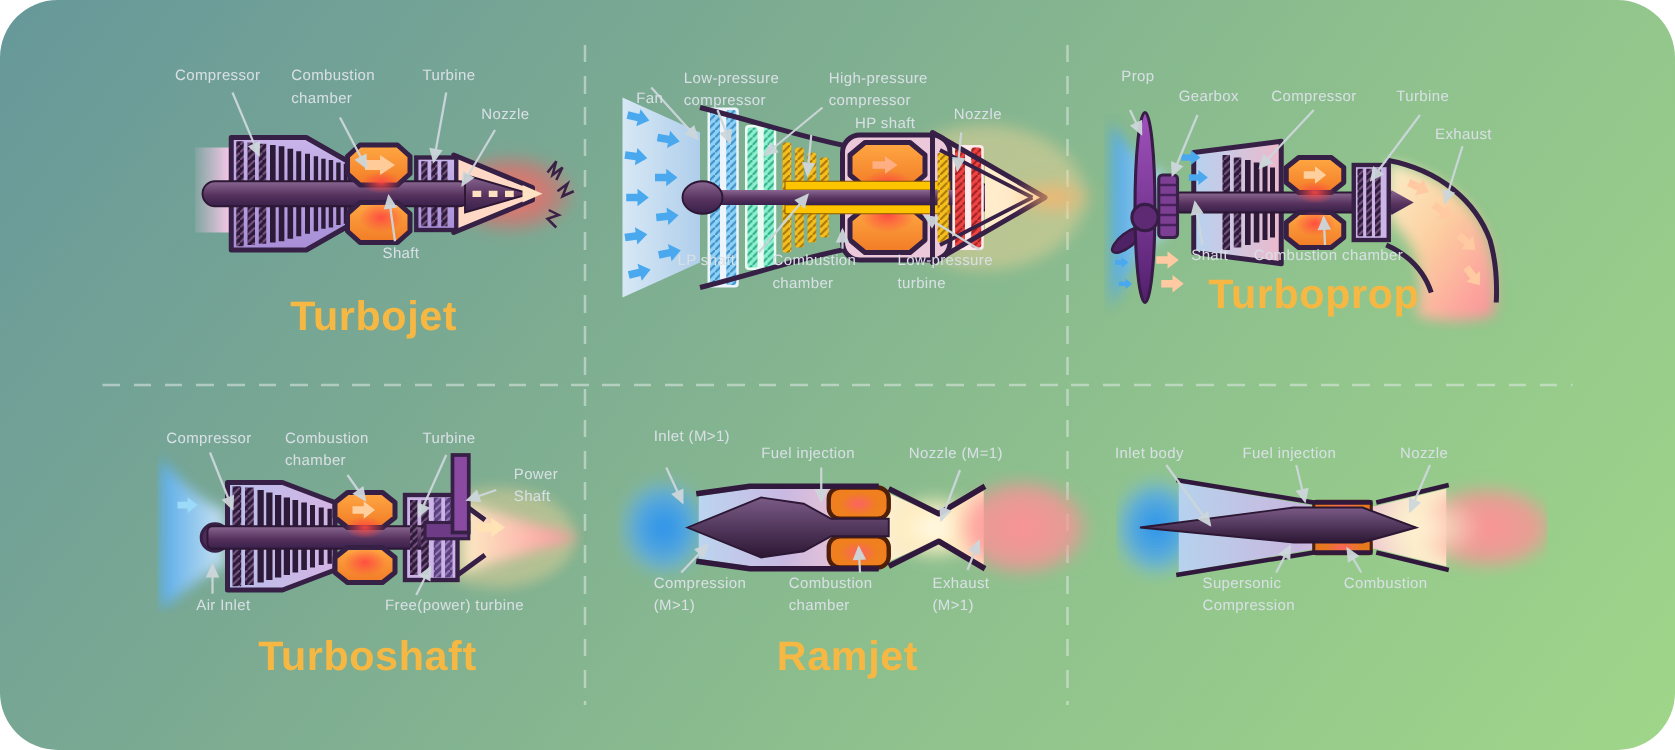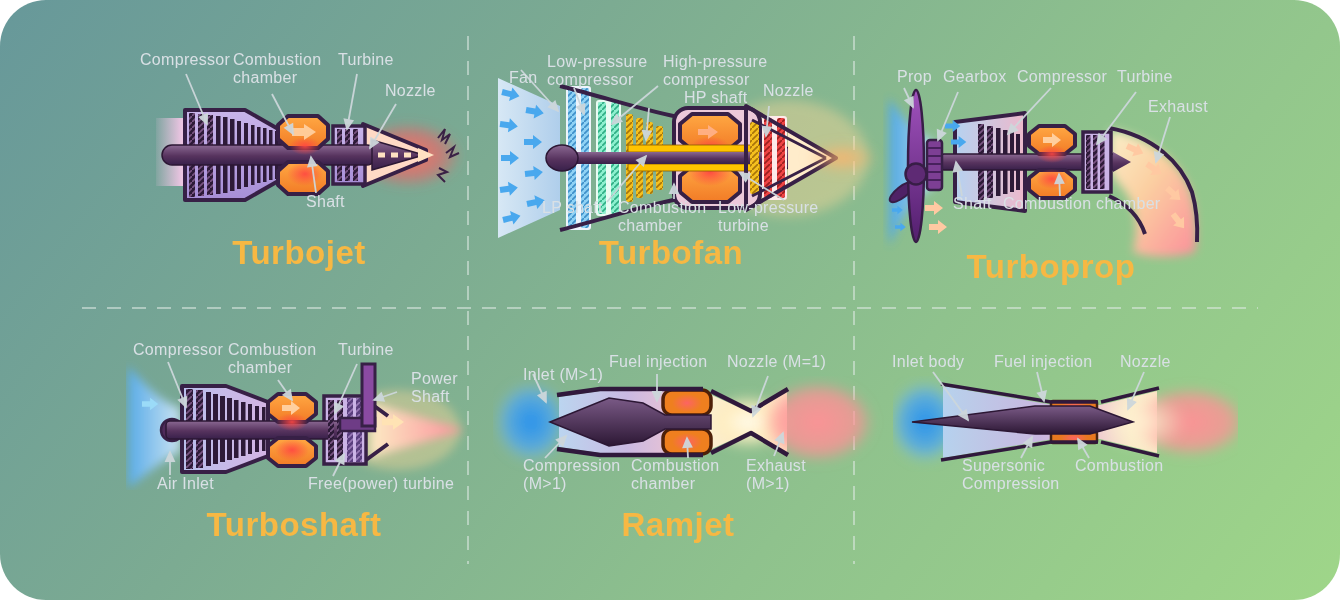--- a/index.html
+++ b/index.html
@@ -2,21 +2,21 @@
 <html><head>
 <meta charset="utf-8">
 <style>
   html,body{margin:0;padding:0;background:#ffffff;}
   #stage{
     position:relative;width:1340px;height:600px;border-radius:46px;overflow:hidden;
     background:linear-gradient(128deg,#67989a 0%,#7cab92 34%,#8fc28d 66%,#9fd689 100%);
     font-family:"Liberation Sans","DejaVu Sans",sans-serif;
   }
   .lbl{
-    position:absolute;font-size:16px;line-height:18px;font-weight:500;
+    position:absolute;font-size:12px;line-height:18px;font-weight:500;
     color:#d9e0e5;letter-spacing:.3px;white-space:pre-line;
   }
   .title{
     position:absolute;font-size:33px;font-weight:700;color:#f7b843;
     letter-spacing:.5px;transform:translateX(-50%);white-space:nowrap;
   }
   .vdiv{position:absolute;width:2px;
     background:repeating-linear-gradient(to bottom,rgba(224,234,229,.55) 0 14px,transparent 14px 25px);}
   .hdiv{position:absolute;height:2px;
     background:repeating-linear-gradient(to right,rgba(224,234,229,.55) 0 14px,transparent 14px 25px);}
@@ -578,42 +578,41 @@
 compressor</div>
   <div class="lbl" style="left:663px;top:53px">High-pressure
 compressor</div>
   <div class="lbl" style="left:684px;top:89px">HP shaft</div>
   <div class="lbl" style="left:763px;top:82px">Nozzle</div>
   <div class="lbl" style="left:542px;top:199px">LP shaft</div>
   <div class="lbl" style="left:618px;top:199px">Combustion
 chamber</div>
   <div class="lbl" style="left:718px;top:199px">Low-pressure
 turbine</div>
-  <div class="title" style="left:671px;top:234px">Turbofan</div>
-
-  <div class="lbl" style="left:897px;top:68px">Prop</div>
+
+  <div class="lbl" style="left:897px;top:52px">Prop</div>
   <div class="lbl" style="left:943px;top:68px">Gearbox</div>
   <div class="lbl" style="left:1017px;top:68px">Compressor</div>
   <div class="lbl" style="left:1117px;top:68px">Turbine</div>
   <div class="lbl" style="left:1148px;top:98px">Exhaust</div>
   <div class="lbl" style="left:953px;top:195px">Shaft</div>
   <div class="lbl" style="left:1003px;top:195px">Combustion chamber</div>
-  <div class="title" style="left:1051px;top:248px">Turboprop</div>
+  <div class="title" style="left:1051px;top:216px">Turboprop</div>
 
   <div class="lbl" style="left:133px;top:341px">Compressor</div>
   <div class="lbl" style="left:228px;top:341px">Combustion
 chamber</div>
   <div class="lbl" style="left:338px;top:341px">Turbine</div>
   <div class="lbl" style="left:411px;top:370px">Power
 Shaft</div>
   <div class="lbl" style="left:157px;top:475px">Air Inlet</div>
   <div class="lbl" style="left:308px;top:475px">Free(power) turbine</div>
   <div class="title" style="left:294px;top:506px">Turboshaft</div>
 
-  <div class="lbl" style="left:523px;top:366px">Inlet (M&gt;1)</div>
+  <div class="lbl" style="left:523px;top:340px">Inlet (M&gt;1)</div>
   <div class="lbl" style="left:609px;top:353px">Fuel injection</div>
   <div class="lbl" style="left:727px;top:353px">Nozzle (M=1)</div>
   <div class="lbl" style="left:523px;top:457px">Compression
 (M&gt;1)</div>
   <div class="lbl" style="left:631px;top:457px">Combustion
 chamber</div>
   <div class="lbl" style="left:746px;top:457px">Exhaust
 (M&gt;1)</div>
   <div class="title" style="left:678px;top:506px">Ramjet</div>
 

